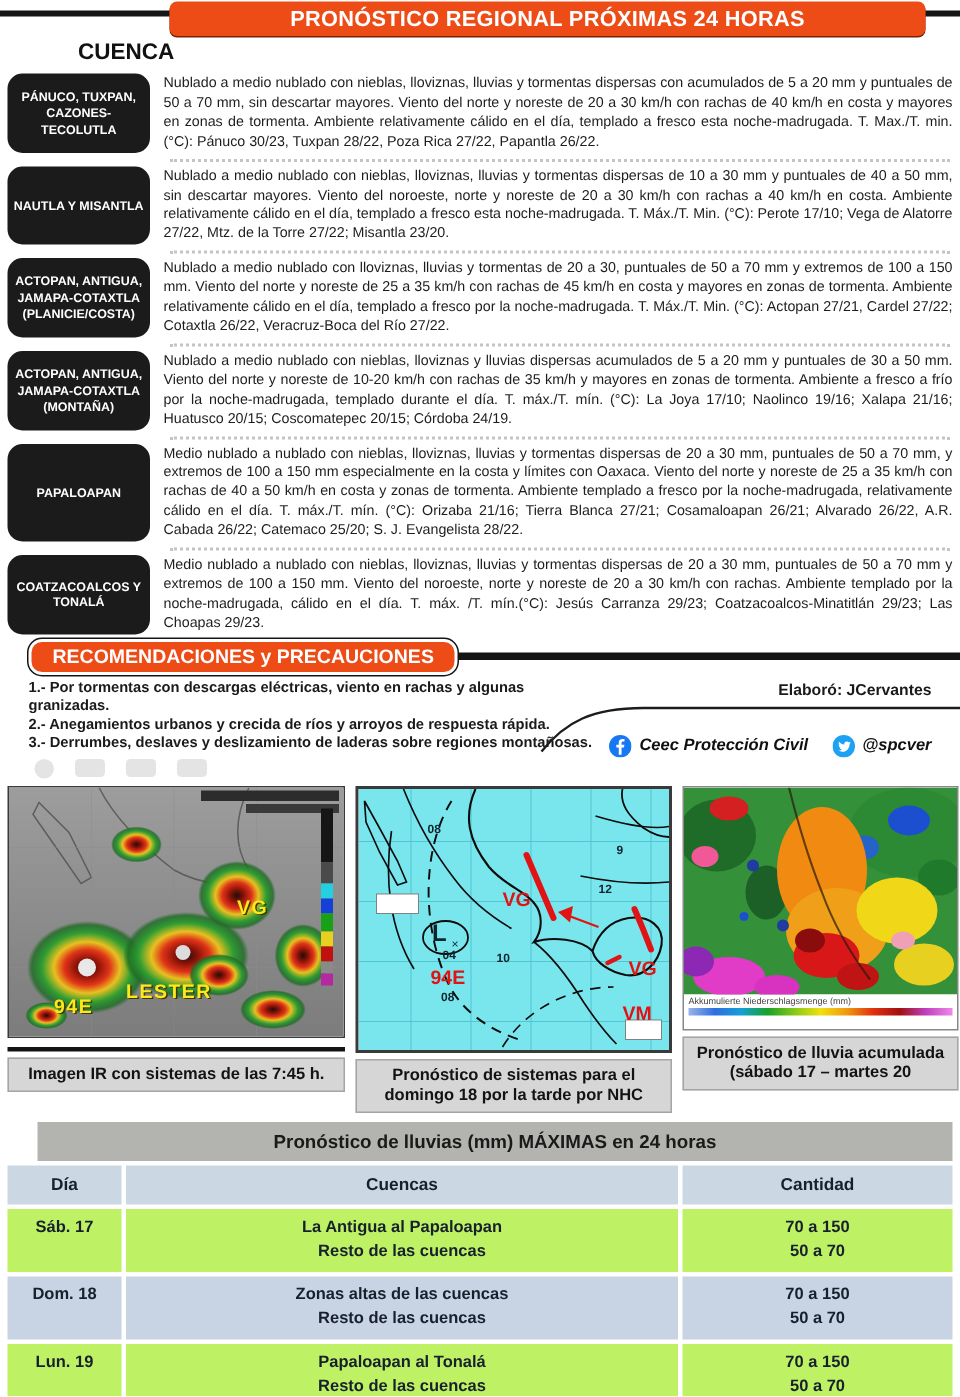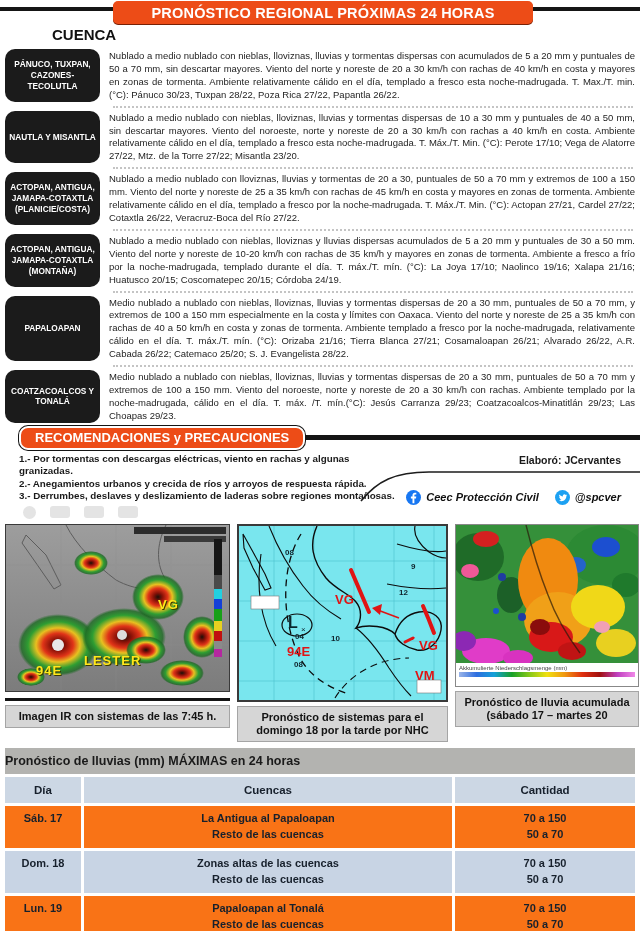--- a/index.html
+++ b/index.html
@@ -2,21 +2,21 @@
 <html><head>
 <meta charset="utf-8">
 <style>
   * { margin:0; padding:0; box-sizing:border-box; }
   body { background:#fff; font-family:"Liberation Sans", sans-serif; }
   .page { position:relative; width:640px; height:931px; background:#fff; overflow:hidden; }
 
   
   .hdr { position:relative; height:46px; }
   .hdr-line { position:absolute; top:7px; left:0; width:100%; height:4px; background:#151515; }
-  .hdr-banner { position:absolute; left:113px; top:1px; width:420px; height:23px;
+  .hdr-banner { position:absolute; left:113px; top:1px; width:504px; height:23px;
     background:#ed4c17; border-radius:5px; display:flex; align-items:center; justify-content:center;
     color:#fff; font-weight:bold; font-size:14.5px; letter-spacing:.2px; box-shadow:0 1px 0 #7a2004; }
   .cuenca { position:absolute; left:52px; top:26px; font-size:15px; font-weight:bold; color:#111; }
 
   
   .regions { padding:1px 5px 0 5px; }
   .region { display:flex; gap:9px; padding:2px 0 3px 0; }
   .region-label { width:95px; flex:0 0 95px; background:#1b1b1b; color:#fff; border-radius:10px;
     display:flex; align-items:center; justify-content:center; text-align:center;
     font-size:8.3px; font-weight:bold; line-height:1.3; padding:4px 3px; }
@@ -56,25 +56,25 @@
   .rd { color:#e01414; font-size:13px; }
   .iso { color:#10242c; font-size:8px; }
   .Lsym { color:#09262c; font-size:16px; }
   .legend-strip { background:#fff; padding:2px 3px 1px 3px; }
   .legend-txt { font-size:6px; color:#444; white-space:nowrap; }
   .legend-bar { height:5px; margin-top:1px;
     background:linear-gradient(90deg,#9ab4e8,#2e6ee0,#14a0d8,#18a028,#86c818,#f0e010,#f09810,#e03010,#a01010,#c040c0,#f088e8); }
 
   
   .tbl { margin:6px 5px 0 5px; display:grid; grid-template-columns:76px 368px 1fr; gap:3px; }
-  .tbl-title { grid-column:1/-1; background:#b3b3b0; font-weight:bold;
-    font-size:12.5px; color:#1a1a1a; padding:6px 0; }
+  .tbl-title { grid-column:1/-1; background:#b3b3b0; text-align:center; font-weight:bold;
+    font-size:12.5px; color:#1a1a1a; padding:6px 0;margin-left:20px; }
   .th { background:#ccd7e4; text-align:center; font-weight:bold; font-size:11.5px; color:#17202c; padding:7px 0; }
   .td { text-align:center; font-weight:bold; font-size:11px; color:#17202c; line-height:15.5px; padding:5px 0 6px 0; }
-  .rowL { background:#f97316; }
+  .rowL { background:#bef264; }
   .rowD { background:#c8d4e4; }
 </style>
 </head>
 <body>
 
 <div class="page">
 
   <div class="hdr">
     <div class="hdr-line"></div>
     <div class="hdr-banner">

